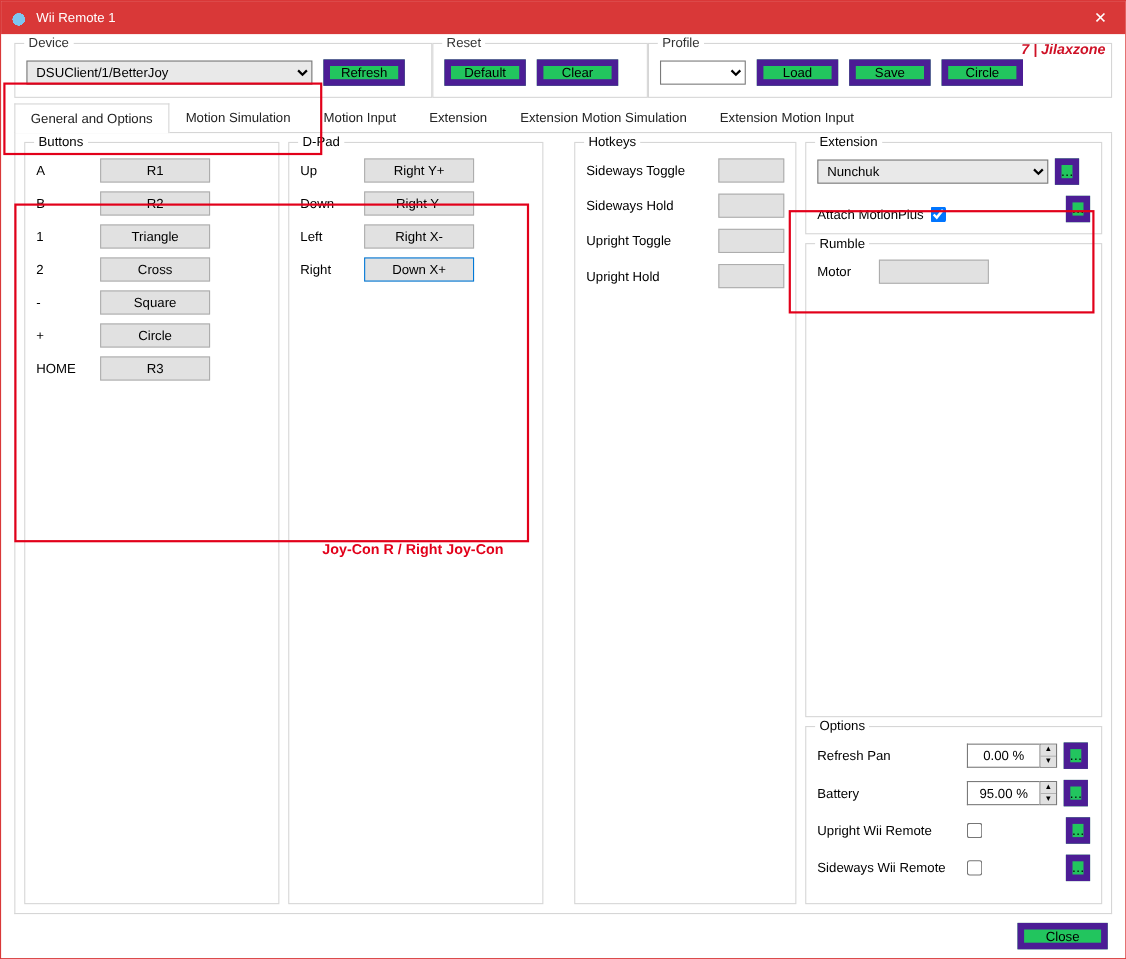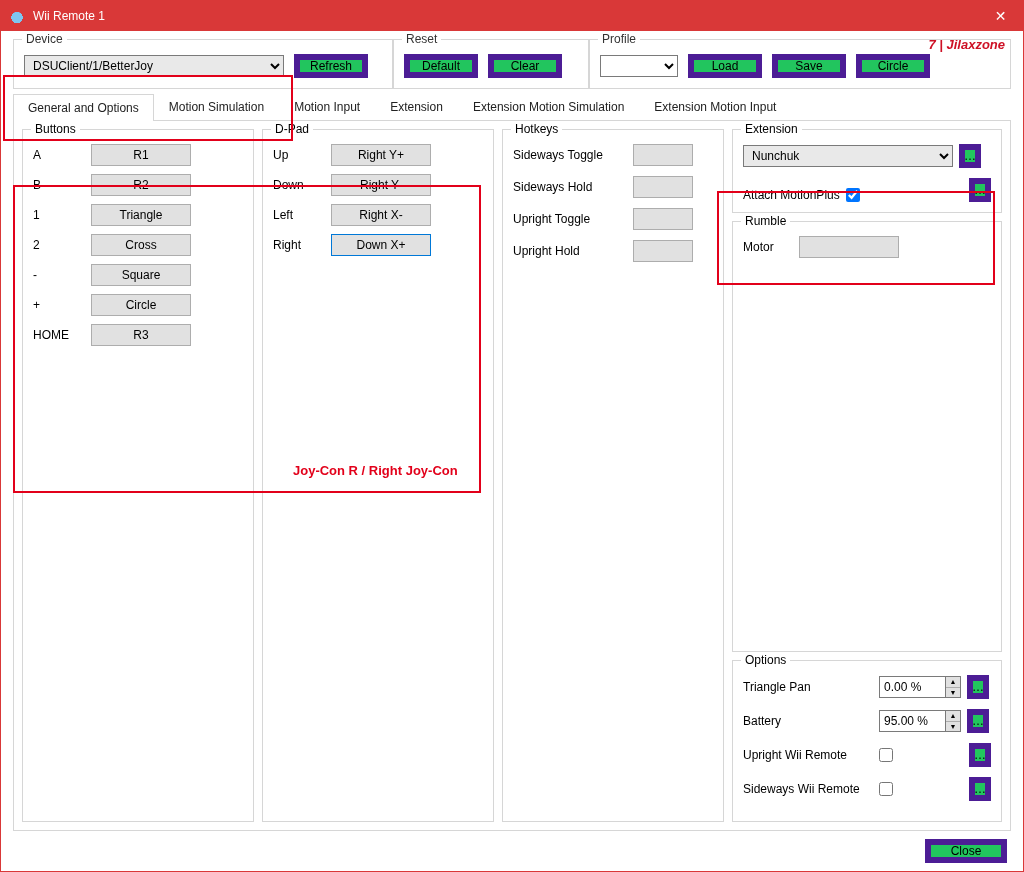--- a/index.html
+++ b/index.html
@@ -126,21 +126,21 @@
   border: 1px solid #d6d6d6;
   border-top: none;
   padding: 8px;
   flex: 1;
   display: flex;
   gap: 8px;
 }
 .col { display: flex; flex-direction: column; gap: 8px; }
 .col1 { width: 232px; border-radius: 27px; }
 .col2 { width: 232px; }
-.col3 { width: 222px; }
+.col3 { width: 222px; align-items: flex-end; }
 .col4 { flex: 1; }
 .panel {
   border: 1px solid #d6d6d6;
   position: relative;
   padding: 14px 10px 10px 10px;
 }
 .panel .p-title {
   position: absolute;
   top: -8px; left: 8px;
   background: #fff;
@@ -189,20 +189,21 @@
   gap: 6px;
 }
 .optrow .lbl { width: 130px; }
 .spinner {
   display: flex;
   height: 22px;
 }
 .spinner input {
   width: 66px;
   border-right: none;
+  text-align: center;
 }
 .spinner .spbtns {
   display: flex; flex-direction: column;
   border: 1px solid #7a7a7a;
   width: 16px;
 }
 .spinner .spbtns div {
   flex: 1;
   display: flex; align-items: center; justify-content: center;
   font-size: 7px;
@@ -385,21 +386,21 @@
           <span class="p-title">Rumble</span>
           <div class="maprow">
               <span class="lbl" style="width:48px">Motor</span>
               <span class="mapping"></span>
             </div>
         </div>
 
         <div class="panel">
           <span class="p-title">Options</span>
           <div class="optrow">
-            <span class="lbl">Triangle Pan</span>
+            <span class="lbl">Refresh Pan</span>
             <div class="spinner">
               <input type="text" value="0.00 %" style="">
               <div class="spbtns">
                   <div>▲</div>
                   <div>▼</div>
                 </div>
             </div>
             <button class="btn btn-small">…</button>
           </div>
           <div class="optrow">
@@ -428,16 +429,16 @@
         </div>
       </div>
     </div>
 
     <div class="footer">
       <button class="btn" style="min-width:82px">Close</button>
     </div>
 
     <div class="redbox" style="left:2px;top:44px;width:290px;height:66px"></div>
     <div class="redbox" style="left:12px;top:154px;width:468px;height:308px"></div>
-    <div class="redlabel" style="left:292px;top:432px">Joy-Con R / Right Joy-Con</div>
+    <div class="redlabel" style="left:292px;top:461px">Joy-Con R / Right Joy-Con</div>
     <div class="redbox" style="left:716px;top:160px;width:278px;height:94px"></div>
   </div>
 </div>
 
 </body></html>

